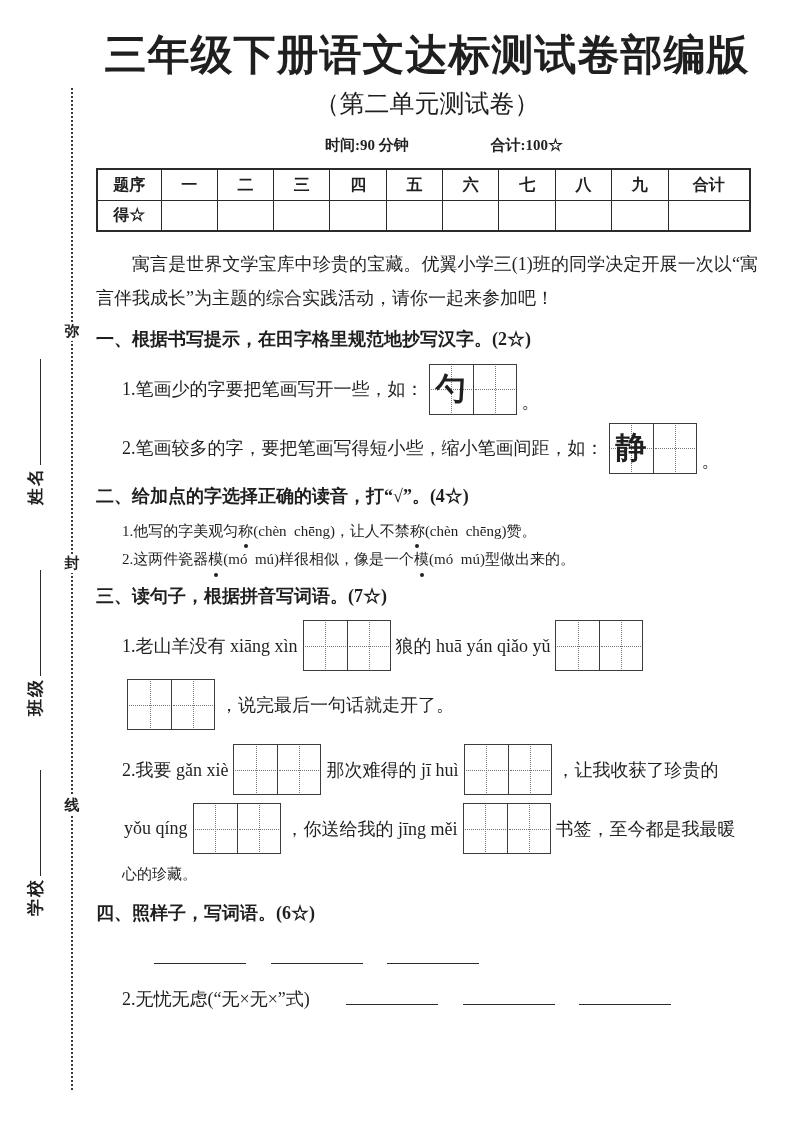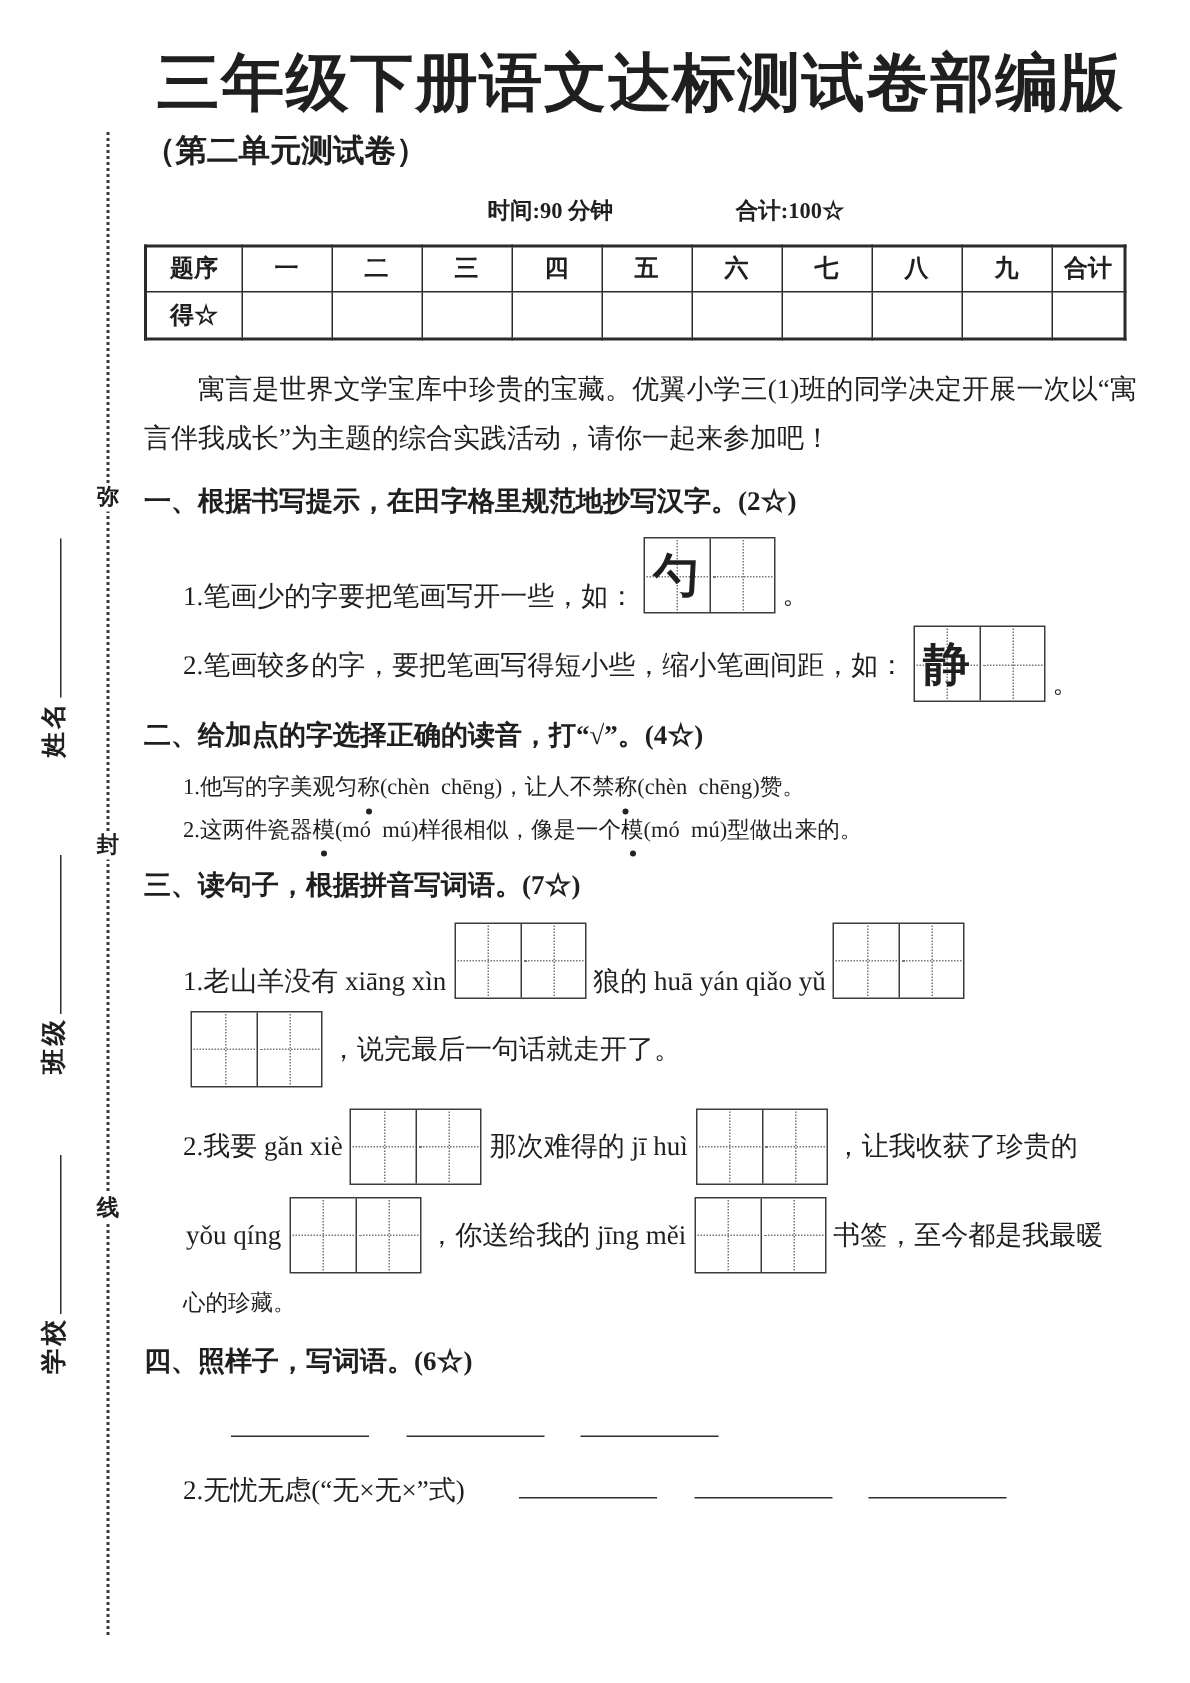--- a/index.html
+++ b/index.html
@@ -41,38 +41,38 @@
   .mfield.f-school { top: 916px; }
 
   
   .content { position: absolute; left: 96px; top: 28px; width: 662px; }
 
   .page-title {
     text-align: center; font-family: "Liberation Sans", sans-serif;
     font-weight: bold; font-size: 42px; letter-spacing: 1px; line-height: 1.3;
   }
   .page-subtitle {
-    font-family: "Liberation Sans", sans-serif;
-    font-weight: bold; font-size: 21px; line-height: 1.35; margin-top: 4px;
+    text-align: center; font-family: "Liberation Sans", sans-serif;
+    font-weight: normal; font-size: 25px; line-height: 1.35; margin-top: 4px;
   }
   .meta-line {
     text-align: center; margin-top: 16px; font-size: 15px; font-weight: bold;
   }
   .meta-line span { margin: 0 22px; padding-left: 34px; }
 
   table.score {
     width: 655px; margin-top: 13px; border-collapse: collapse; table-layout: fixed;
     border: 2px solid #2b2b2b;
   }
   table.score td {
     border: 1.5px solid #2b2b2b; height: 31px; text-align: center;
     font-weight: bold; font-size: 16px; font-family: "Liberation Sans", sans-serif;
   }
   td.col-first { width: 64px; }
-  td.col-last  { width: 49px; }
+  td.col-last  { width: 82px; }
 
   .intro {
     margin-top: 16px; font-size: 18px; line-height: 1.85;
     text-indent: 2em; text-align: justify;
   }
 
   .sec-heading { font-size: 18px; font-weight: bold; margin-top: 10px; line-height: 1.6; }
   .indent { padding-left: 26px; }
 
   .row { display: flex; align-items: center; white-space: nowrap; font-size: 18px; }
@@ -104,21 +104,21 @@
 
   .s4row { margin-top: 18px; font-size: 18px; white-space: nowrap; }
   .blank4 {
     display: inline-block; width: 92px; border-bottom: 1.6px solid #2c2c2c;
     height: 1em; margin-left: 20px;
   }
   .blank4.first { margin-left: 32px; }
 
   .mt6  { margin-top: 6px; }
   .mt8  { margin-top: 8px; }
-  .mt10 { margin-top: 10px; align-items: flex-end; }
+  .mt10 { margin-top: 10px; }
   .mt14 { margin-top: 14px; }
 </style>
 </head>
 <body>
 
 <div class="seal-rail"></div>
 <div class="seal-char c1">弥</div>
 <div class="seal-char c2">封</div>
 <div class="seal-char c3">线</div>
 

